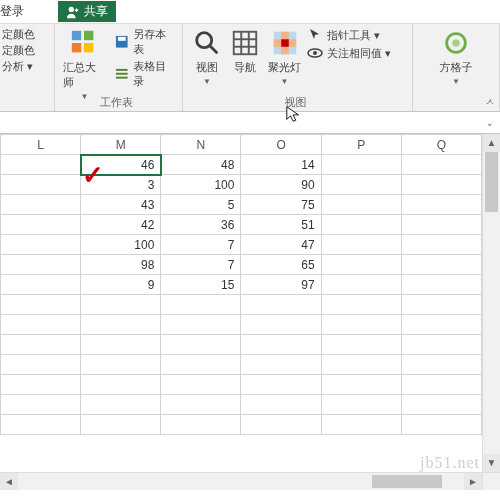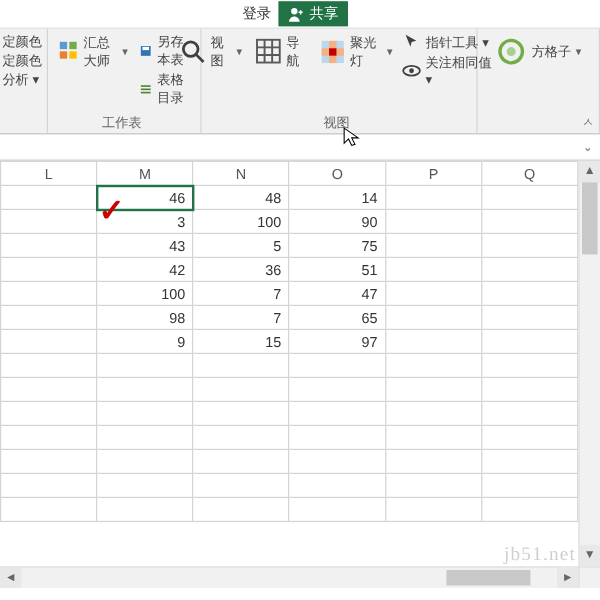--- a/index.html
+++ b/index.html
@@ -1,26 +1,26 @@
 <!DOCTYPE html>
 <html><head>
 <meta charset="utf-8">
 <style>
   * { box-sizing: border-box; margin: 0; padding: 0; font-family: 'Microsoft YaHei', Arial, sans-serif; }
   body { width: 500px; height: 500px; background: #fff; overflow: hidden; position: relative; font-size: 12px; color: #444; }
-  .titlebar { height: 24px; background: #fff; display: flex; justify-content: center; align-items: center; gap: 6px; padding-right: 8px; border-bottom: 1px solid #ddd; }
+  .titlebar { height: 24px; background: #fff; display: flex; justify-content: flex-start; align-items: center; gap: 6px; padding-right: 8px; border-bottom: 1px solid #ddd; }
   .login { color: #333; }
-  .share-btn { background: #217346; color: #fff; padding: 2px 8px; display: flex; align-items: center; gap: 4px; }
+  .share-btn { background: #217346; color: #fff; padding: 2px 8px; display: flex; align-items: center; gap: 4px; margin-left: 28px; }
   .share-icon { width: 14px; height: 14px; }
   .ribbon { height: 88px; background: #f1f1f1; display: flex; border-bottom: 1px solid #c5c5c5; position: relative; }
-  .ribbon-left { width: 40px; border-right: 1px solid #d4d4d4; padding: 2px 2px; font-size: 11px; color: #444; }
+  .ribbon-left { width: 55px; border-right: 1px solid #d4d4d4; padding: 2px 2px; font-size: 11px; color: #444; }
   .ribbon-left div { margin: 1px 0; white-space: nowrap; }
   .group { border-right: 1px solid #d4d4d4; padding: 2px 6px 0 6px; display: flex; flex-direction: column; align-items: center; position: relative; }
   .group-label { position: absolute; bottom: 1px; left: 0; right: 4px; text-align: center; font-size: 11px; color: #666; }
-  .bigbtn { display: flex; flex-direction: row; align-items: center; gap: 2px; padding: 2px 2px; font-size: 11px; justify-content: center; }
+  .bigbtn { display: flex; flex-direction: column; align-items: center; gap: 2px; padding: 2px 2px; font-size: 11px; justify-content: center; }
   .bigbtn .icn { width: 30px; height: 30px; display: flex; align-items: center; justify-content: center; }
   .smallrow { display: flex; align-items: center; gap: 4px; font-size: 11px; padding: 1px 0; }
   .icn16 { width: 16px; height: 16px; display: inline-flex; align-items: center; justify-content: center; }
   .dd { font-size: 8px; color: #666; }
   .collapse-arrow { position: absolute; right: 4px; bottom: 2px; font-size: 10px; color: #666; }
   .formula-bar { height: 22px; border-bottom: 1px solid #c5c5c5; background: #fff; display: flex; align-items: center; justify-content: flex-end; padding-right: 6px; }
   .fb-dd { color: #777; font-size: 10px; }
   .grid-wrap { position: absolute; top: 134px; left: 0; right: 18px; bottom: 28px; overflow: hidden; background: #fff; }
   table { border-collapse: collapse; width: 100%; table-layout: fixed; }
   th, td { border: 1px solid #d4d4d4; height: 20px; font-size: 12px; }

